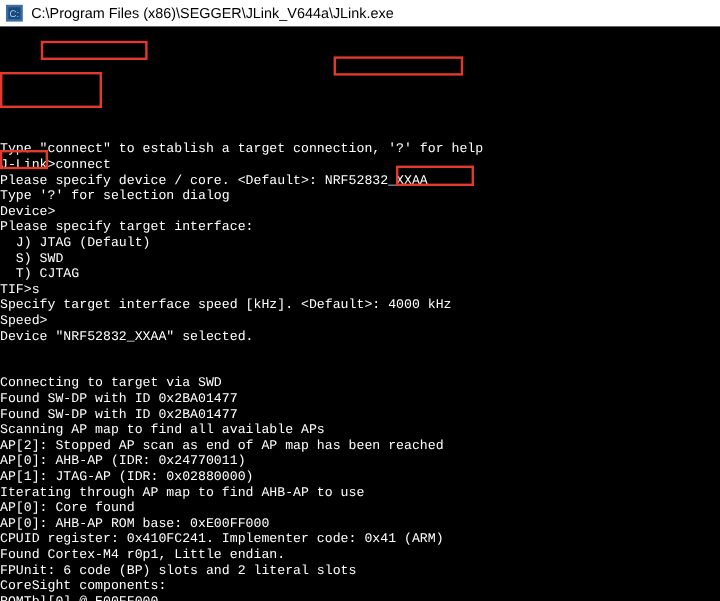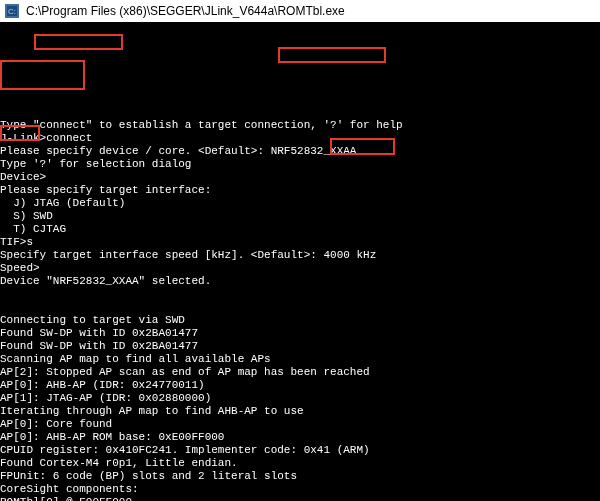--- a/index.html
+++ b/index.html
@@ -54,21 +54,21 @@
 <body>
 
 <div class="title-bar">
   <span class="icon">
     <svg viewBox="0 0 16 16">
       <rect x="1" y="1" width="14" height="14" fill="#3a6ea5"></rect>
       <rect x="3" y="3" width="10" height="10" fill="#1e4a7a"></rect>
       <text x="8" y="11" font-size="8" fill="#9fd0ff" text-anchor="middle" font-family="sans-serif">C:</text>
     </svg>
   </span>
-  <span>C:\Program Files (x86)\SEGGER\JLink_V644a\ROMTbl.exe</span>
+  <span>C:\Program Files (x86)\SEGGER\JLink_V644a\JLink.exe</span>
 </div>
 
 <div class="terminal" id="terminal">
   <div class="highlight-box hb1"></div>
   <div class="highlight-box hb2"></div>
   <div class="highlight-box hb3"></div>
   <div class="highlight-box hb4"></div>
   <div class="highlight-box hb5"></div>
 <span class="line"></span><span class="line">Type "connect" to establish a target connection, '?' for help</span><span class="line">J-Link&gt;connect</span><span class="line">Please specify device / core. &lt;Default&gt;: NRF52832_XXAA</span><span class="line">Type '?' for selection dialog</span><span class="line">Device&gt;</span><span class="line">Please specify target interface:</span><span class="line">  J) JTAG (Default)</span><span class="line">  S) SWD</span><span class="line">  T) CJTAG</span><span class="line">TIF&gt;s</span><span class="line">Specify target interface speed [kHz]. &lt;Default&gt;: 4000 kHz</span><span class="line">Speed&gt;</span><span class="line">Device "NRF52832_XXAA" selected.</span><span class="line"></span><span class="line"></span><span class="line">Connecting to target via SWD</span><span class="line">Found SW-DP with ID 0x2BA01477</span><span class="line">Found SW-DP with ID 0x2BA01477</span><span class="line">Scanning AP map to find all available APs</span><span class="line">AP[2]: Stopped AP scan as end of AP map has been reached</span><span class="line">AP[0]: AHB-AP (IDR: 0x24770011)</span><span class="line">AP[1]: JTAG-AP (IDR: 0x02880000)</span><span class="line">Iterating through AP map to find AHB-AP to use</span><span class="line">AP[0]: Core found</span><span class="line">AP[0]: AHB-AP ROM base: 0xE00FF000</span><span class="line">CPUID register: 0x410FC241. Implementer code: 0x41 (ARM)</span><span class="line">Found Cortex-M4 r0p1, Little endian.</span><span class="line">FPUnit: 6 code (BP) slots and 2 literal slots</span><span class="line">CoreSight components:</span><span class="line">ROMTbl[0] @ E00FF000</span></div>
 

